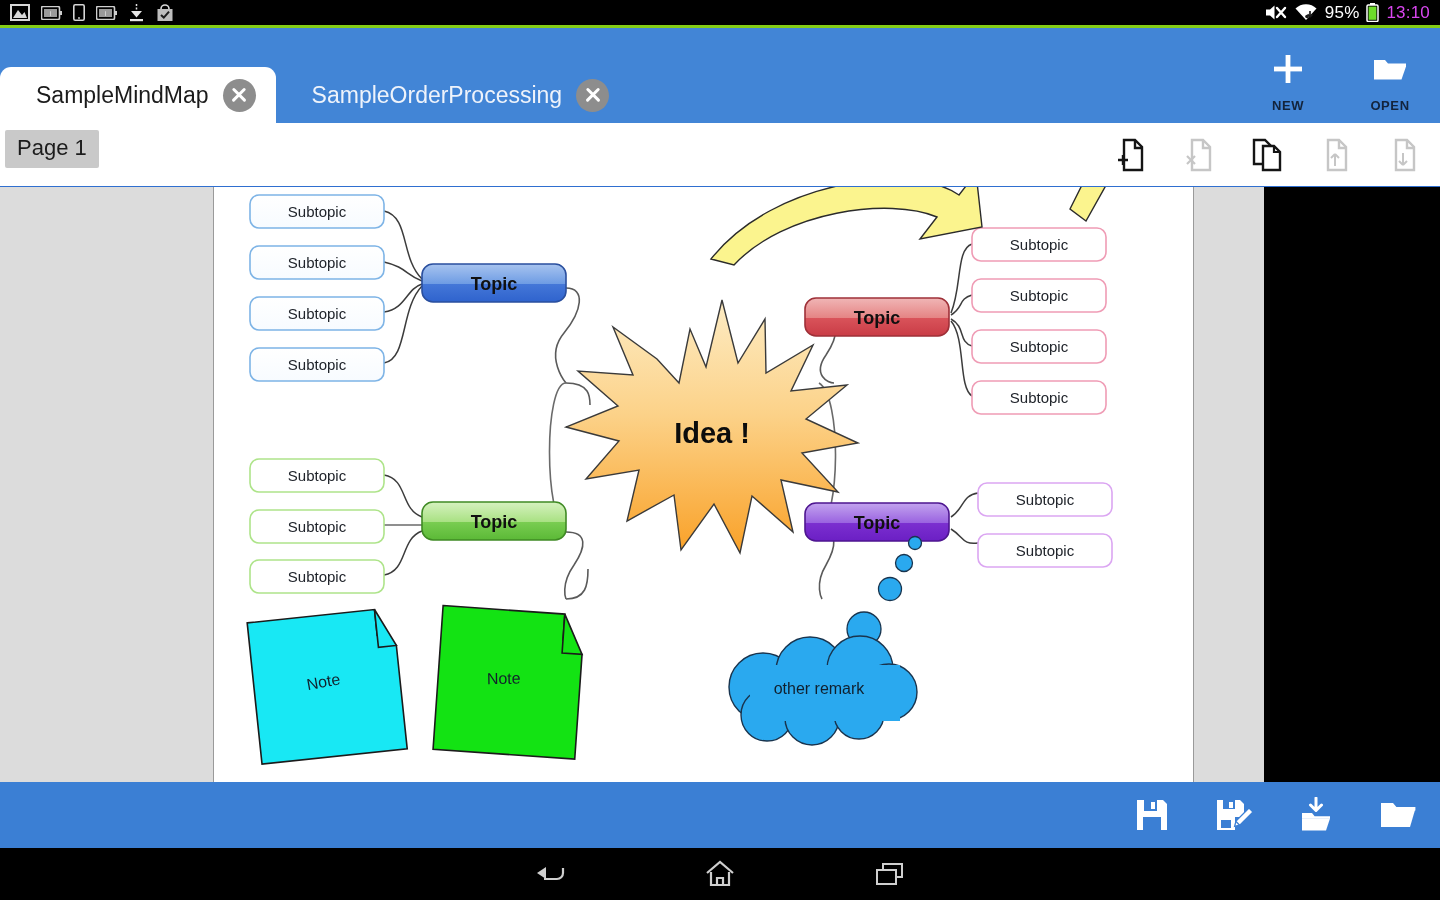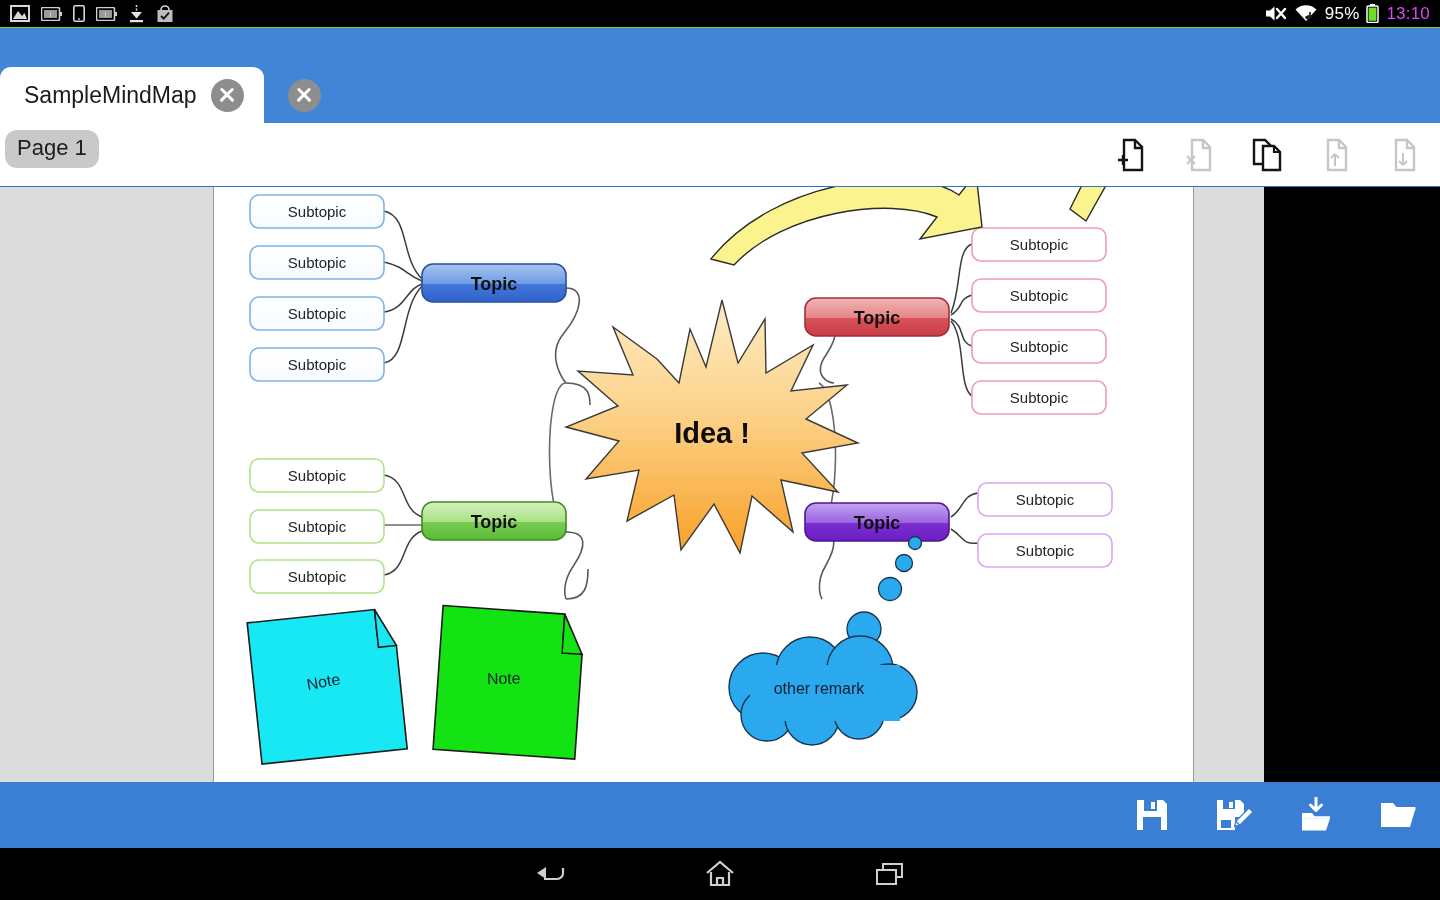--- a/index.html
+++ b/index.html
@@ -8,39 +8,39 @@
     background: #000;
     font-family: "Liberation Sans", sans-serif;
     overflow: hidden;
   }
   #app { position: relative; width: 1440px; height: 900px; }
 
   
   .statusbar {
     position: absolute; left: 0; top: 0; width: 1440px; height: 28px;
     background: #000; display: flex; align-items: center;
-    border-bottom: 1px solid #84cc16;
+    border-bottom: 3px solid #84cc16;
   }
   .sb-left { display: flex; align-items: center; gap: 11px; padding-left: 10px; }
   .sb-right {
     margin-left: auto; display: flex; align-items: center; gap: 7px;
     padding-right: 10px; color: #fff;
   }
   .sb-pct { font-size: 17px; color: #fff; letter-spacing: .2px; }
   .sb-time { font-size: 17px; color: #d946ef; letter-spacing: .2px; }
 
   
   .appbar {
     position: absolute; left: 0; top: 28px; width: 1440px; height: 95px;
     background: #4285d6;
   }
   .tabs { position: absolute; left: 0; bottom: 0; display: flex; align-items: flex-end; }
   .tab {
     height: 56px; display: flex; align-items: center; gap: 14px;
-    padding: 0 20px 0 24px; cursor: pointer;
+    padding: 0 20px 0 36px; cursor: pointer;
   }
   .tab .tab-label { font-size: 23px; color: #eef3fb; white-space: nowrap; }
   .tab.active {
     background: #fff; border-radius: 11px 11px 0 0;
   }
   .tab.active .tab-label { color: #1b1b1b; }
   .tab-close {
     width: 33px; height: 33px; border-radius: 50%;
     background: #8d8d8d; position: relative; flex: 0 0 auto;
   }
@@ -60,21 +60,21 @@
   .hact .hlabel { font-size: 13px; font-weight: bold; color: #13243c; margin-top: 12px; letter-spacing: .6px; }
 
   
   .pagebar {
     position: absolute; left: 0; top: 123px; width: 1440px; height: 64px;
     background: #fff; border-bottom: 1px solid #2f6fd0;
   }
   .page-chip {
     position: absolute; left: 5px; top: 7px;
     background: #c9c9c9; color: #1c1c1c; font-size: 22px;
-    padding: 5px 12px 7px; border-radius: 12px; cursor: pointer;
+    padding: 5px 12px 7px; border-radius: 2px; cursor: pointer;
   }
   .page-tools { position: absolute; right: 16px; top: 11px; display: flex; gap: 28px; }
   .ptool { width: 40px; height: 42px; display: flex; align-items: center; justify-content: center; cursor: pointer; }
   .ptool.disabled { cursor: default; }
 
   
   .workarea {
     position: absolute; left: 0; top: 187px; width: 1264px; height: 595px;
     background: #dcdcdc; overflow: hidden;
   }
@@ -164,24 +164,45 @@
     </div>
   </div>
 
   <div class="appbar">
     <div class="tabs">
       <div class="tab active">
         <span class="tab-label">SampleMindMap</span>
         <span class="tab-close"></span>
       </div>
       <div class="tab">
+        <span class="tab-label">SampleOrderProcessing</span>
         <span class="tab-close"></span>
       </div>
     </div>
 
+    <div class="appbar-actions">
+      <div class="hact">
+        <div class="hicon">
+          <svg width="34" height="34" viewBox="0 0 34 34">
+            <rect x="14.6" y="3" width="4.8" height="28" fill="#fff"></rect>
+            <rect x="3" y="14.6" width="28" height="4.8" fill="#fff"></rect>
+          </svg>
+        </div>
+        <div class="hlabel">NEW</div>
+      </div>
+      <div class="hact">
+        <div class="hicon">
+          <svg width="36" height="30" viewBox="0 0 36 30">
+            <path d="M2 6 h11 l3 3.6 h18 v3.4 H2 Z" fill="#fff"></path>
+            <path d="M2 12.5 h32 l-4.5 13 H2 Z" fill="#fff"></path>
+          </svg>
+        </div>
+        <div class="hlabel">OPEN</div>
+      </div>
+    </div>
   </div>
 
   <div class="pagebar">
     <div class="page-chip">Page 1</div>
     <div class="page-tools">
       <div class="ptool">
         <svg width="30" height="34" viewBox="0 0 30 34">
           <path d="M7 2 h11 l7 7 v23 H7 Z" fill="none" stroke="#141414" stroke-width="2.4"></path>
           <path d="M18 2 v8 h7" fill="none" stroke="#141414" stroke-width="2.4"></path>
           <path d="M1 22 h10 M6 17 v10" stroke="#141414" stroke-width="2.4"></path>

